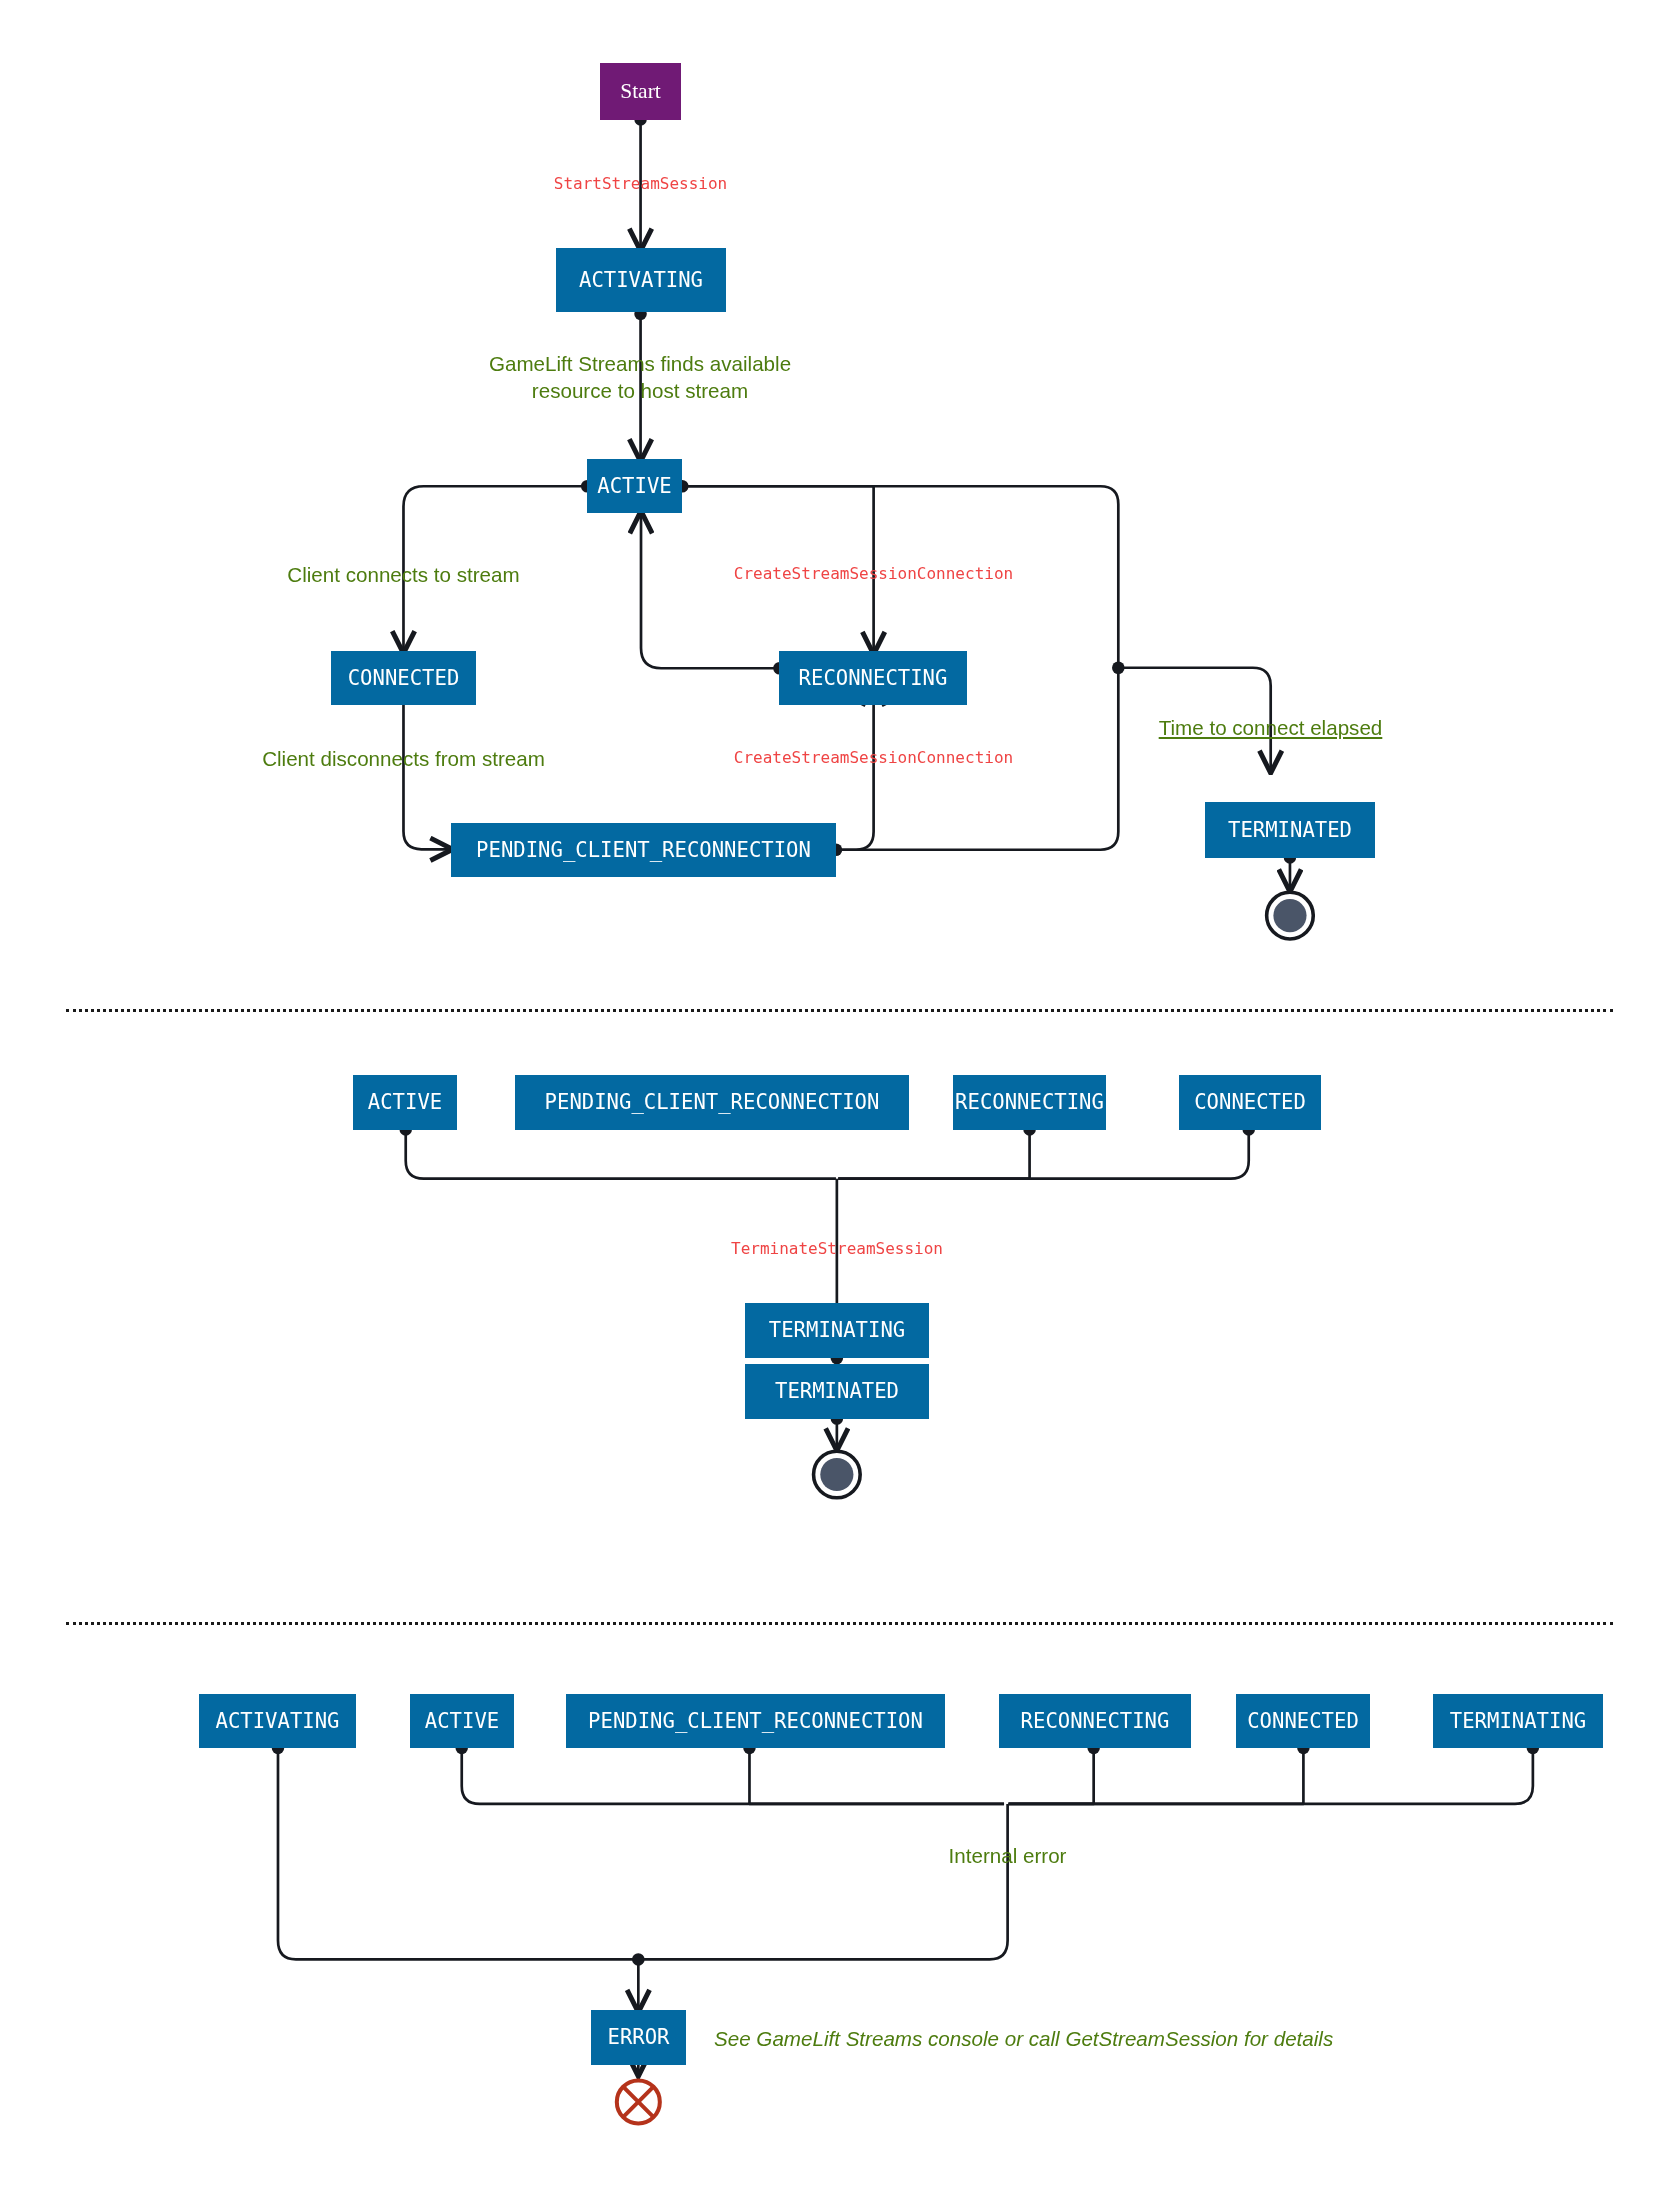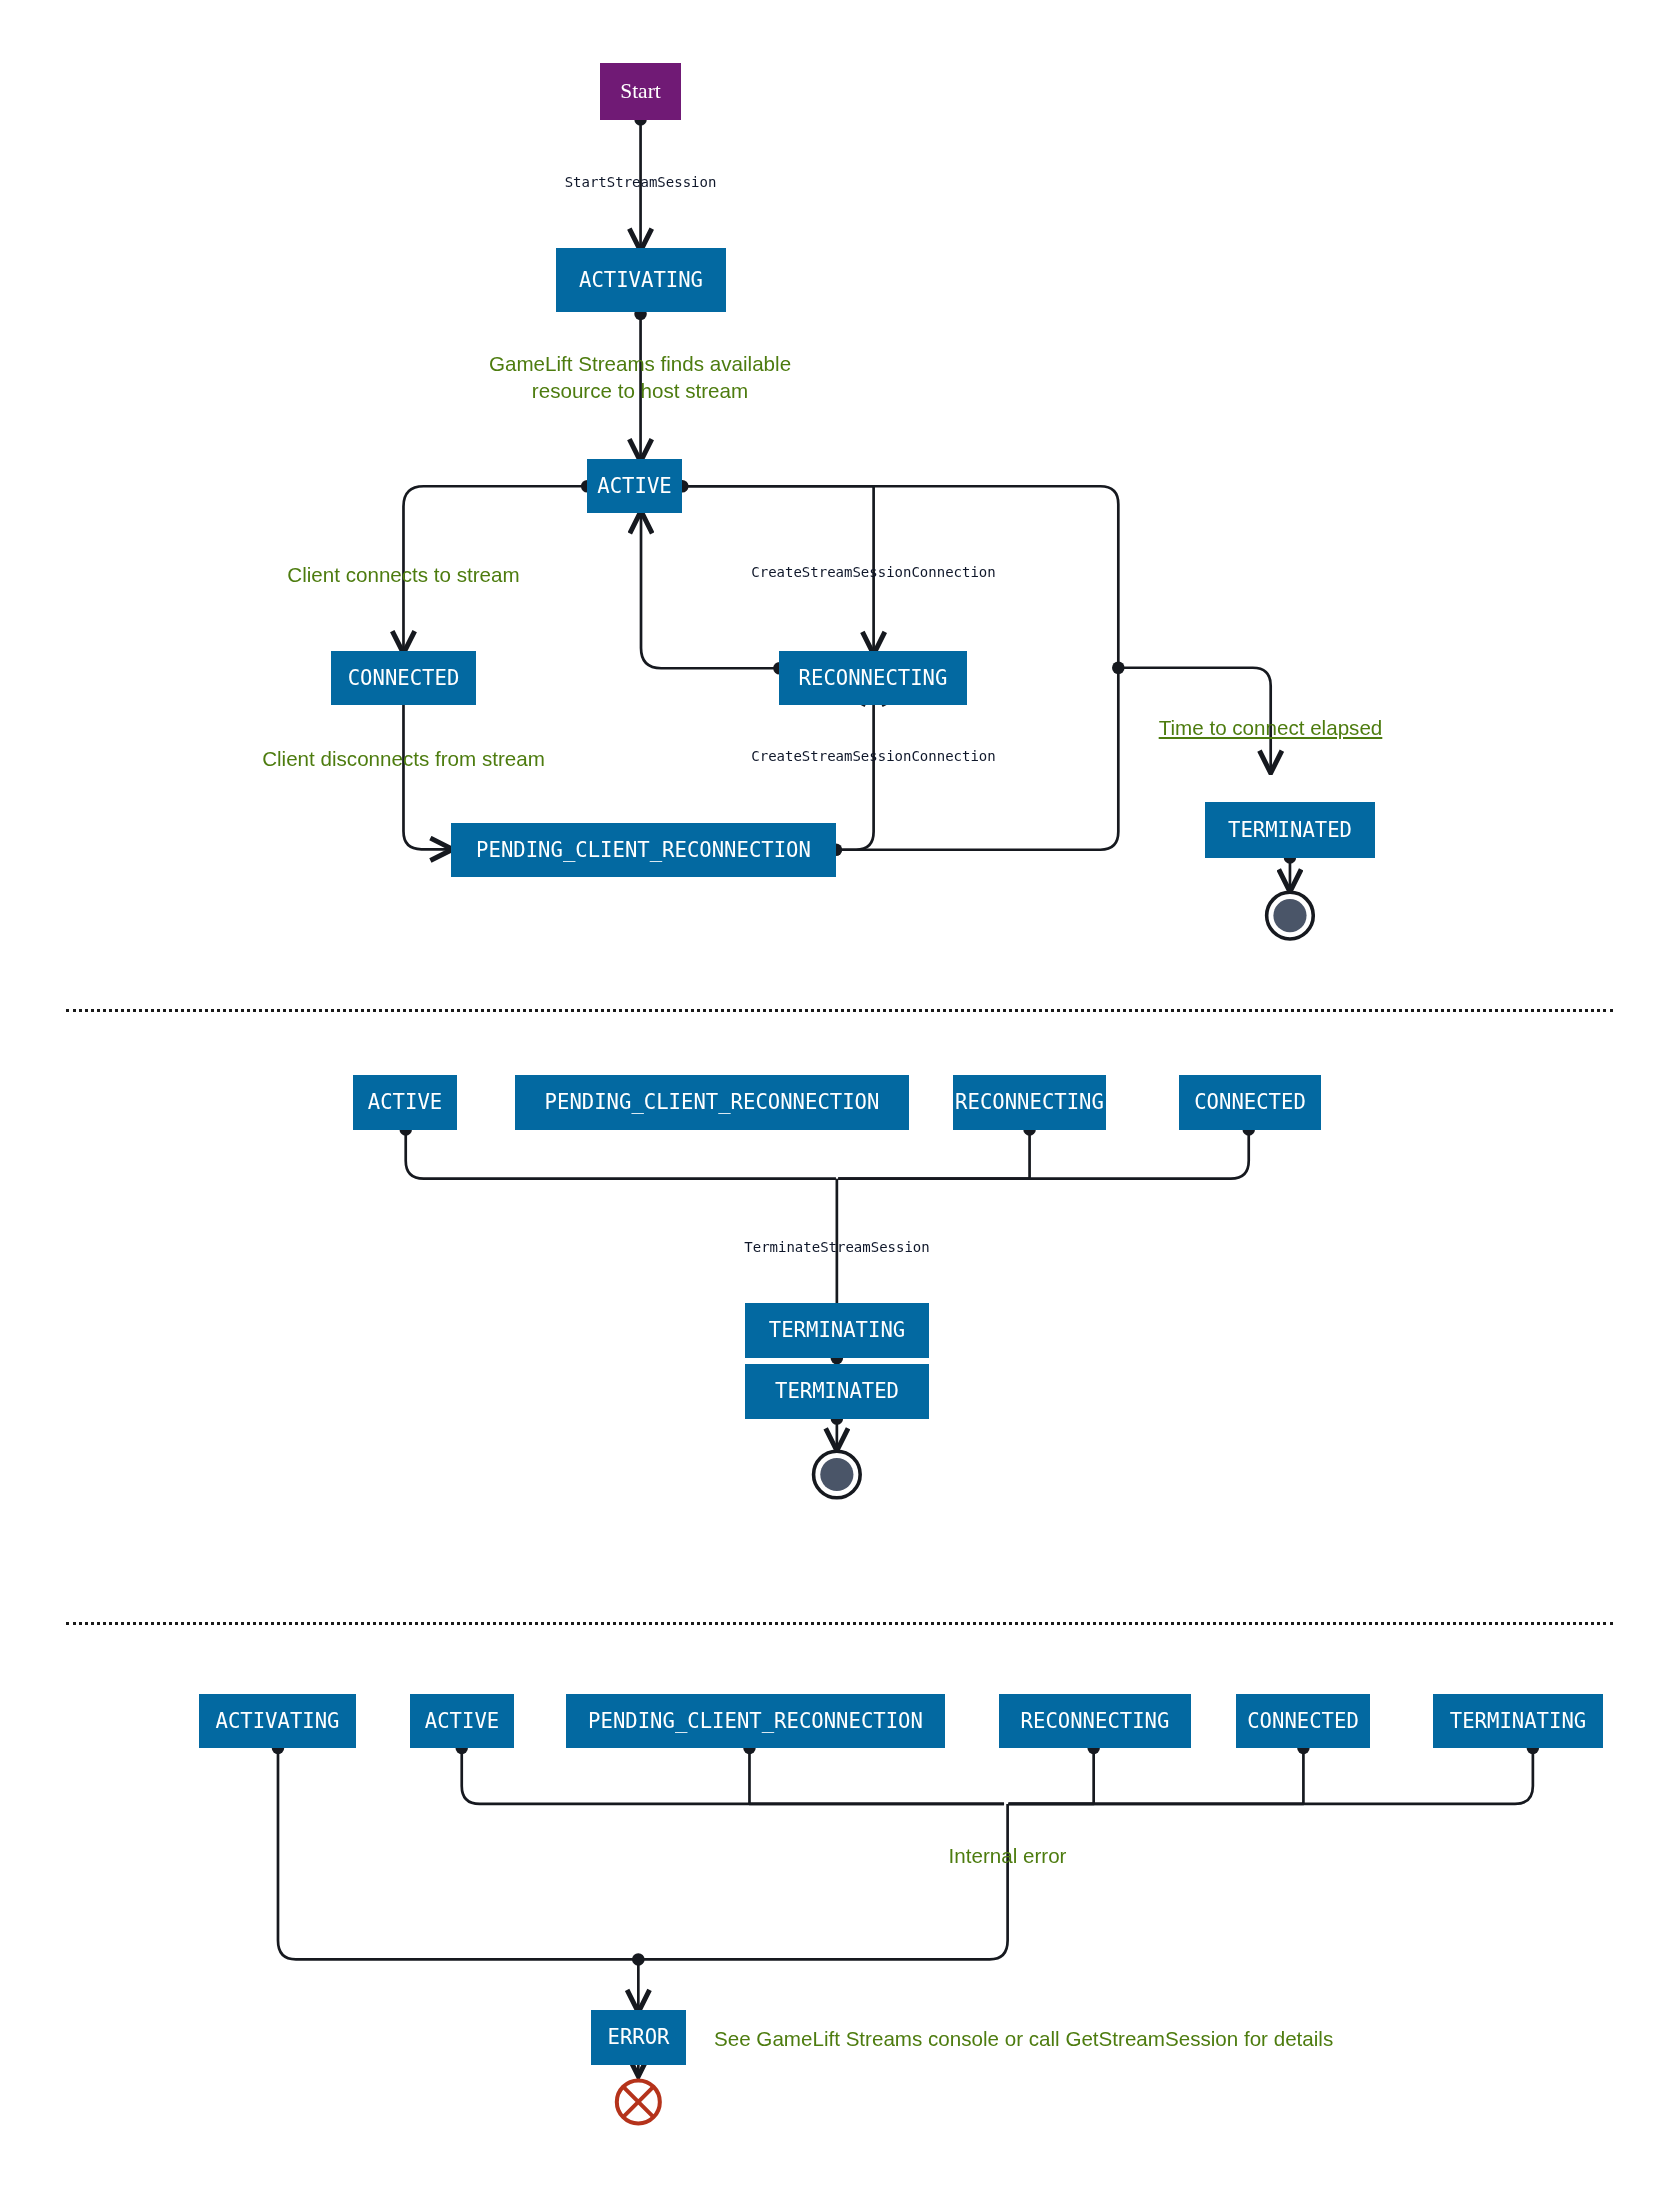--- a/index.html
+++ b/index.html
@@ -49,23 +49,23 @@
   .label {
     position: absolute;
     white-space: pre;
     line-height: 1.32;
     text-align: center;
     color: #4d7c0f;
     font-family: "Liberation Sans", sans-serif;
     font-size: 20.6px;
   }
   .label.api {
-    color: #0f172a;
+    color: #ef4444;
     font-family: "DejaVu Sans Mono", "Liberation Mono", monospace;
-    font-size: 14px;
+    font-size: 16px;
   }
   .label.left-align {
     text-align: left;
   }
   
   .divider {
     position: absolute;
     height: 0;
     border-top: 3.1px dotted #1a1a1a;
   }
@@ -223,16 +223,16 @@
 
   <div class="state-box" style="left:1236px; top:1694px; width:134px; height:54px;">CONNECTED</div>
 
   <div class="state-box" style="left:1433px; top:1694px; width:170px; height:54px;">TERMINATING</div>
 
   <div class="state-box" style="left:591px; top:2010px; width:95px; height:55px;">ERROR</div>
 
 
   <div class="label" style="left:828px; top:1842px; width:359px;">Internal error</div>
 
-  <div class="label left-align" style="left:714px; top:2025px; width:852px;">See GameLift Streams console or call GetStreamSession for details</div>
+  <div class="label left-align" style="left:714px; top:2025px; width:852px;font-style:italic;">See GameLift Streams console or call GetStreamSession for details</div>
 
 </div>
 
 
 </body></html>

